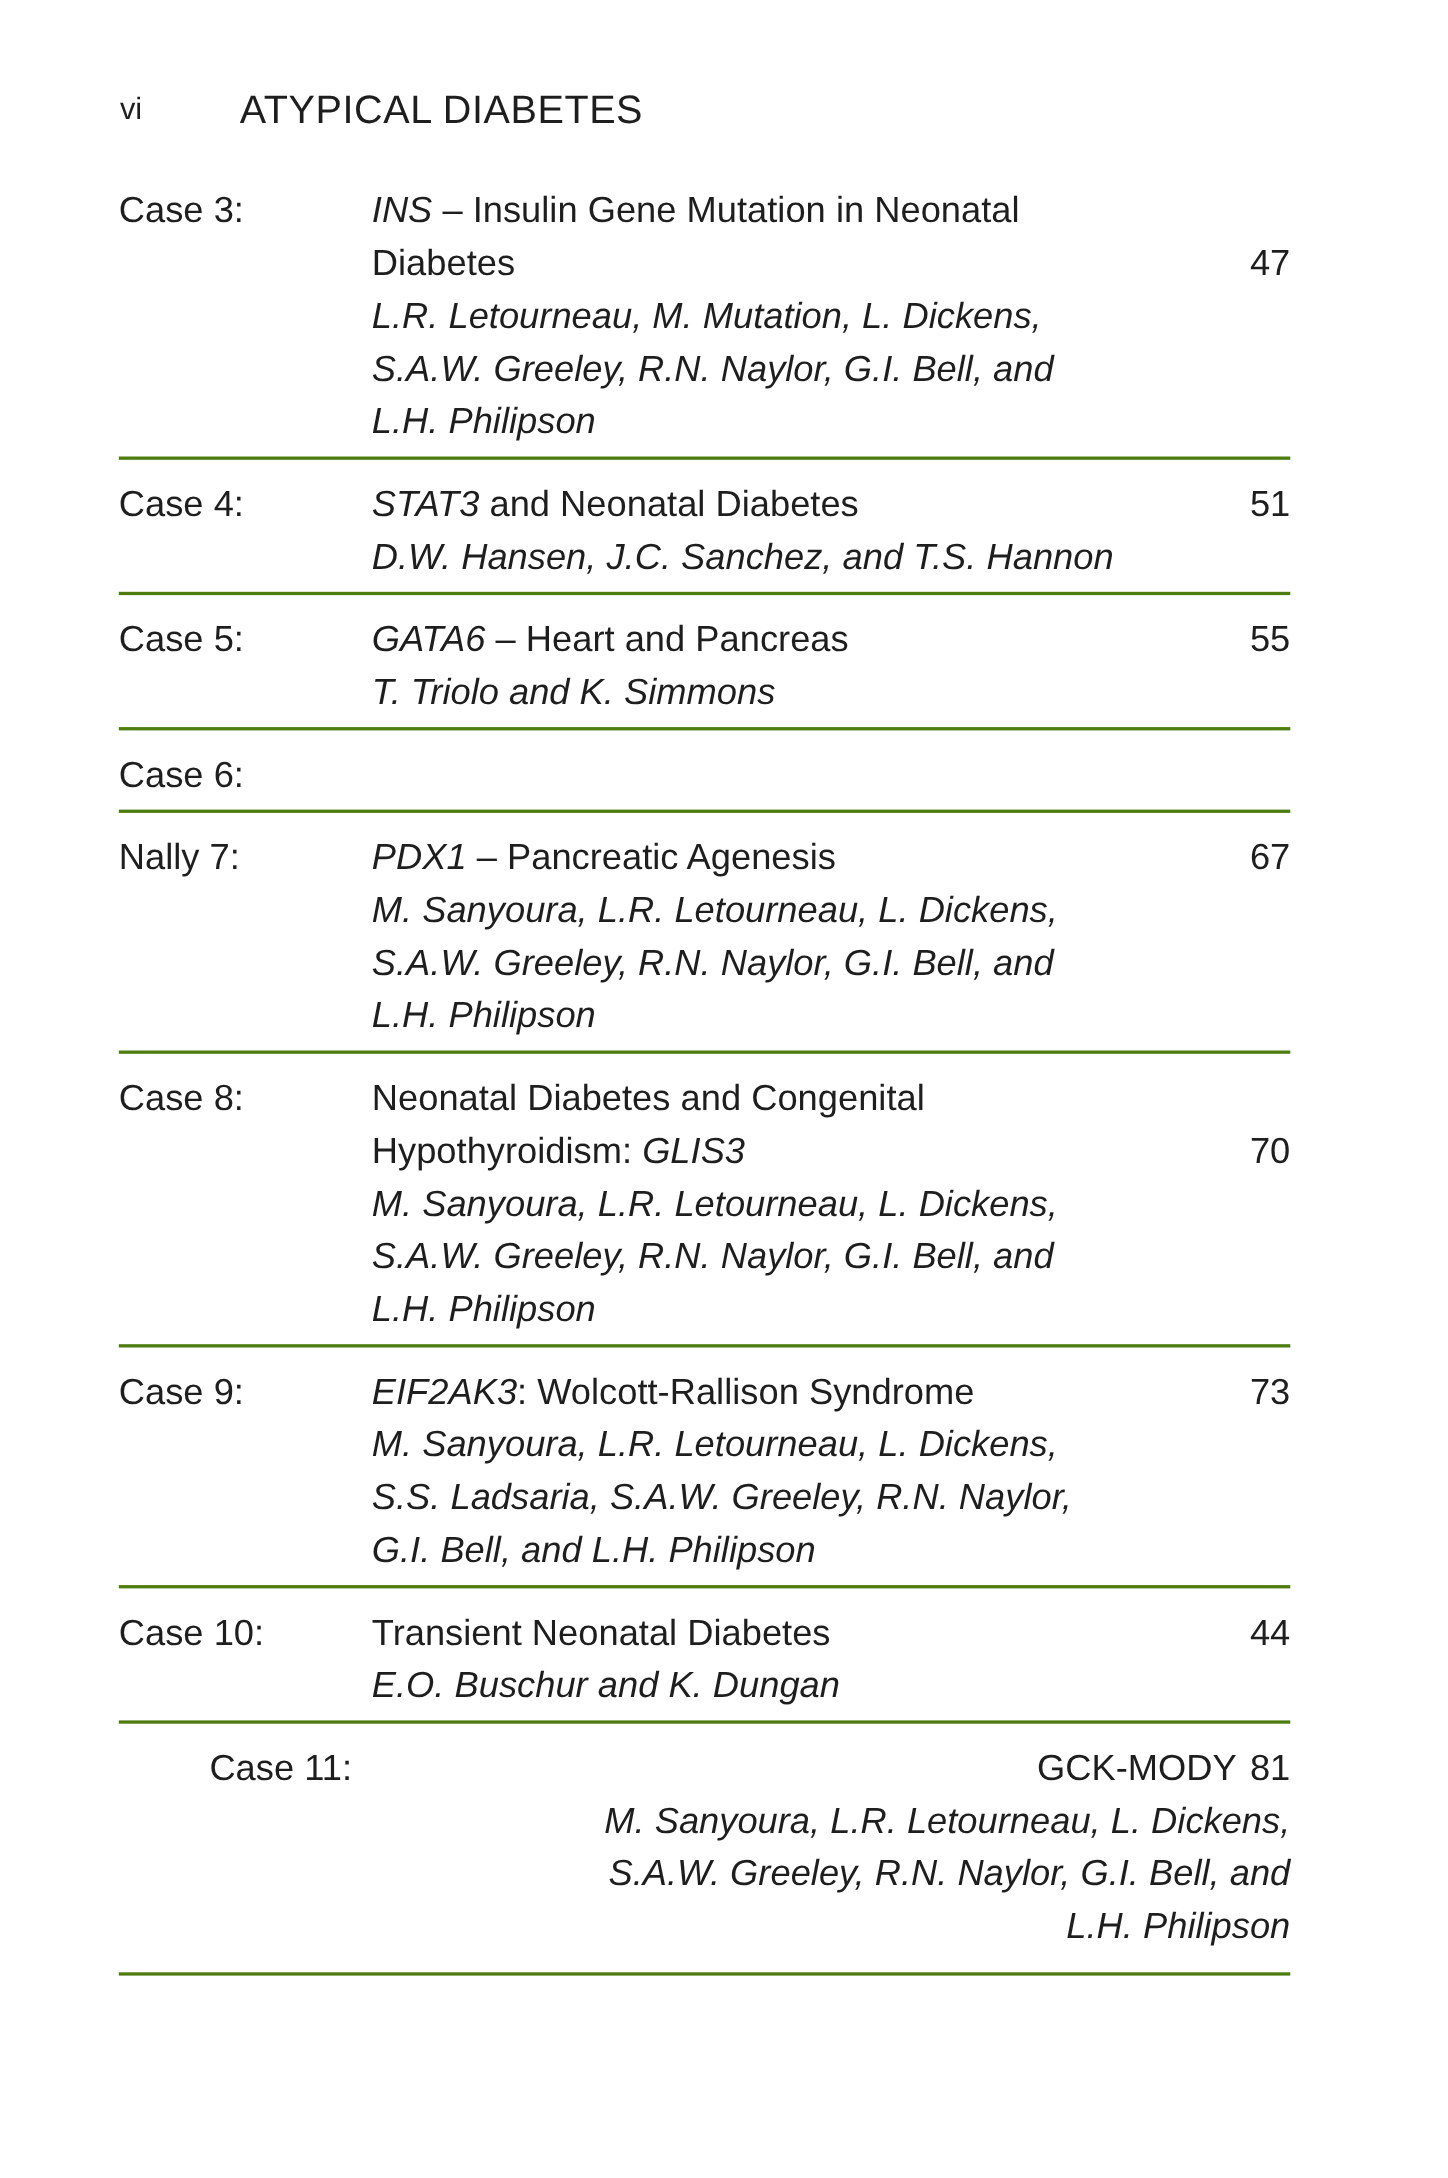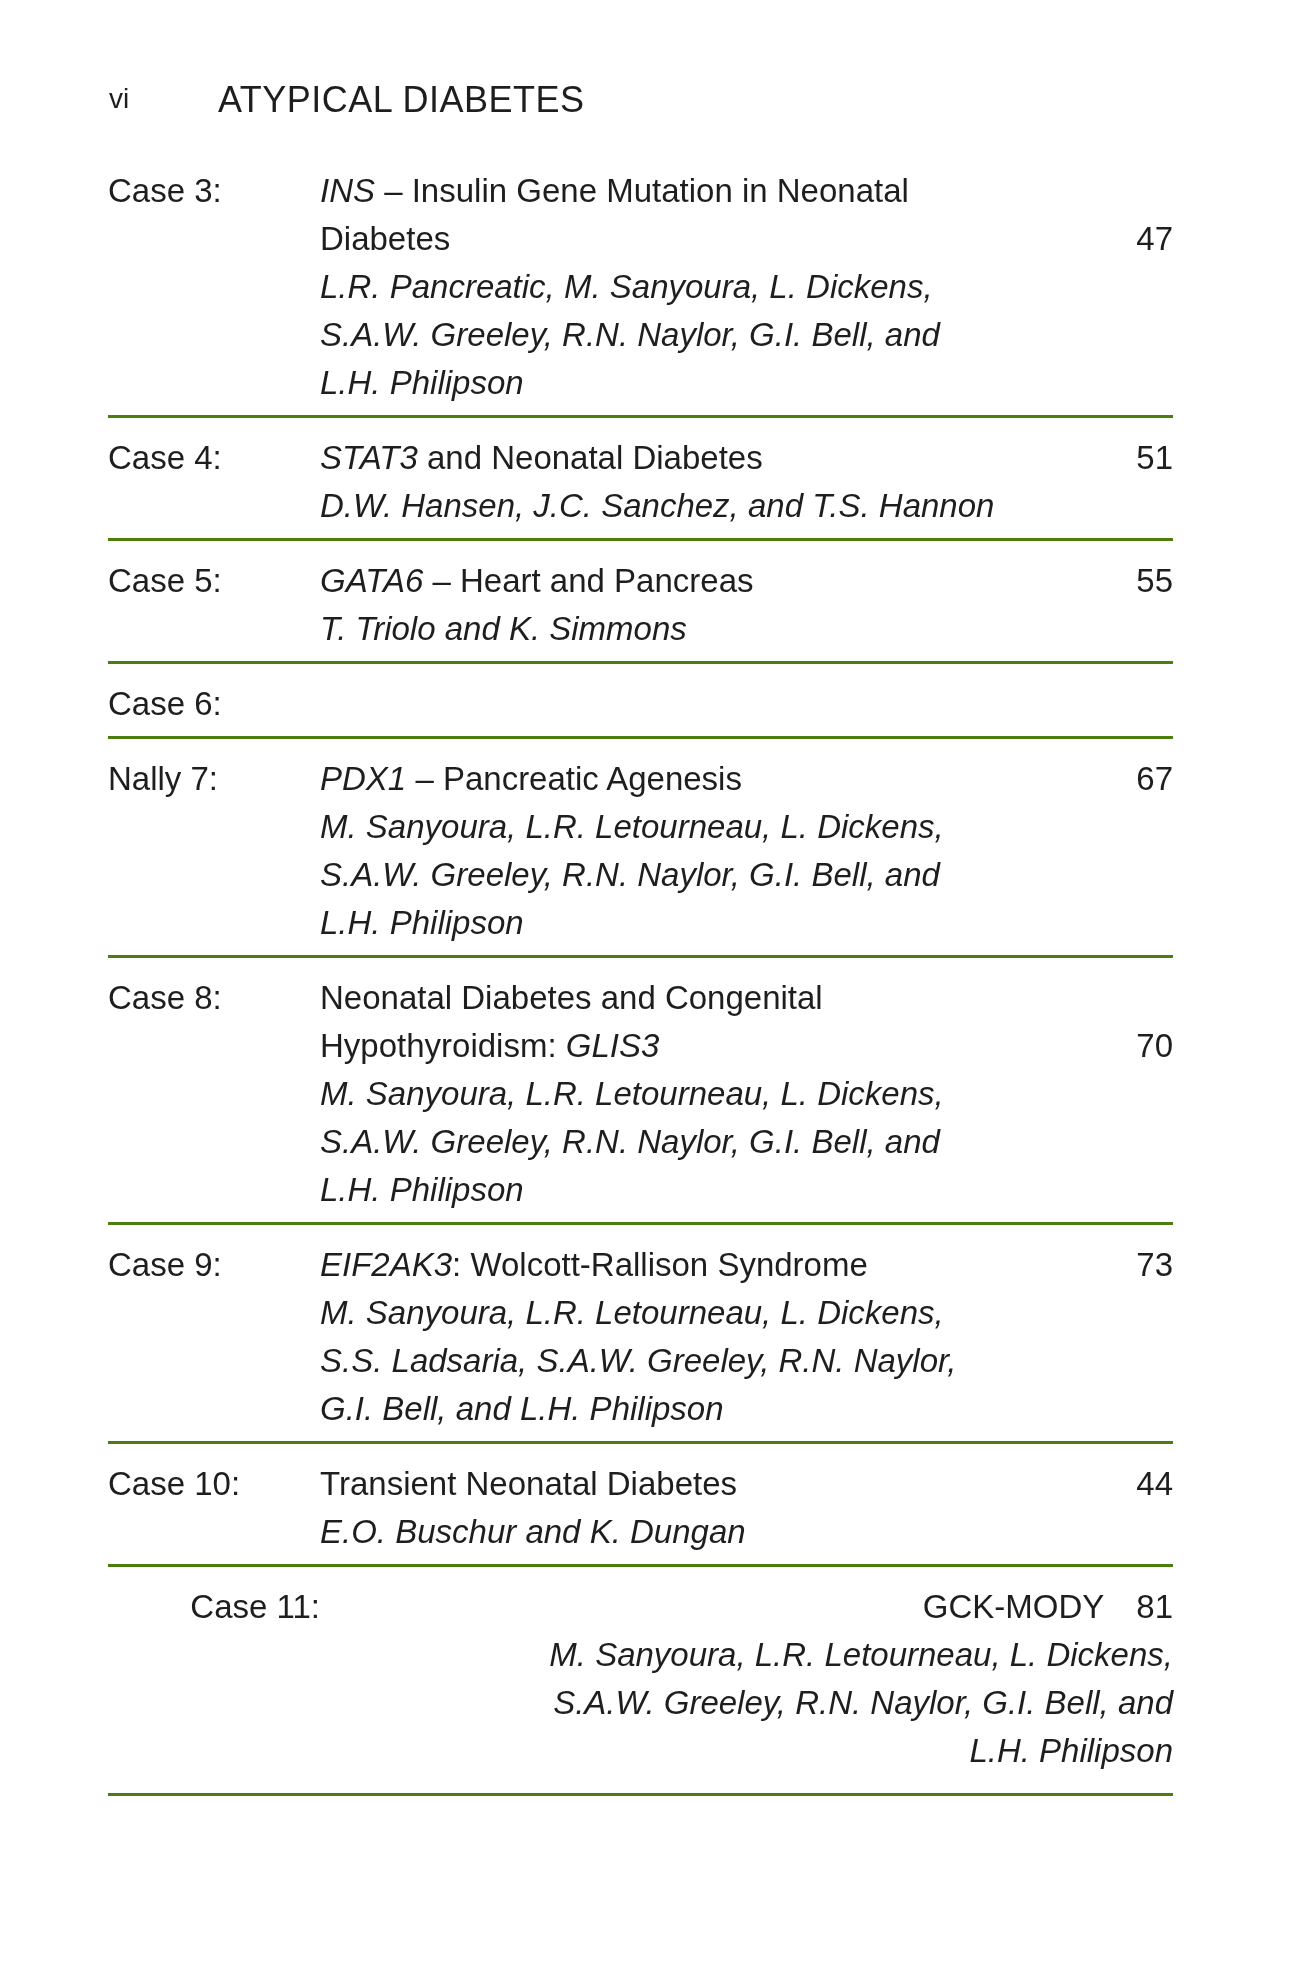--- a/index.html
+++ b/index.html
@@ -56,22 +56,22 @@
     font-size: 33px;
     line-height: 48px;
     white-space: nowrap;
   }
   .case-content {
     flex: 1 1 auto;
     font-size: 33px;
     line-height: 48px;
   }
   .line { display: flex; }
-  .line-text { flex: 1 1 auto; white-space: nowrap; }
-  .page-number { flex: 0 0 auto; margin-left: 32px; }
+  .line-text { flex: 1 1 auto; white-space: nowrap; margin-left: 18px; }
+  .page-number { flex: 0 0 auto; margin-left: 12px; }
   .author-line .line-text { font-style: italic; }
   .it { font-style: italic; }
 </style>
 </head>
 <body>
 
 <div class="page">
   <header class="running-header">
     <span class="folio">vi</span>
     <span class="book-title">ATYPICAL DIABETES</span>
@@ -81,21 +81,21 @@
     <div class="case-label">Case 3:</div>
     <div class="case-content">
           <div class="line title-line">
             <span class="line-text"><i class="it">INS</i><span> – Insulin Gene Mutation in Neonatal</span></span>
           </div>
           <div class="line title-line">
             <span class="line-text"><span>Diabetes</span></span>
             <span class="page-number">47</span>
           </div>
           <div class="line author-line">
-            <span class="line-text">L.R. Pancreatic, M. Sanyoura, L. Dickens,</span>
+            <span class="line-text">L.R. Letourneau, M. Mutation, L. Dickens,</span>
           </div>
           <div class="line author-line">
             <span class="line-text">S.A.W. Greeley, R.N. Naylor, G.I. Bell, and</span>
           </div>
           <div class="line author-line">
             <span class="line-text">L.H. Philipson</span>
           </div>
         </div>
   </section>
 

